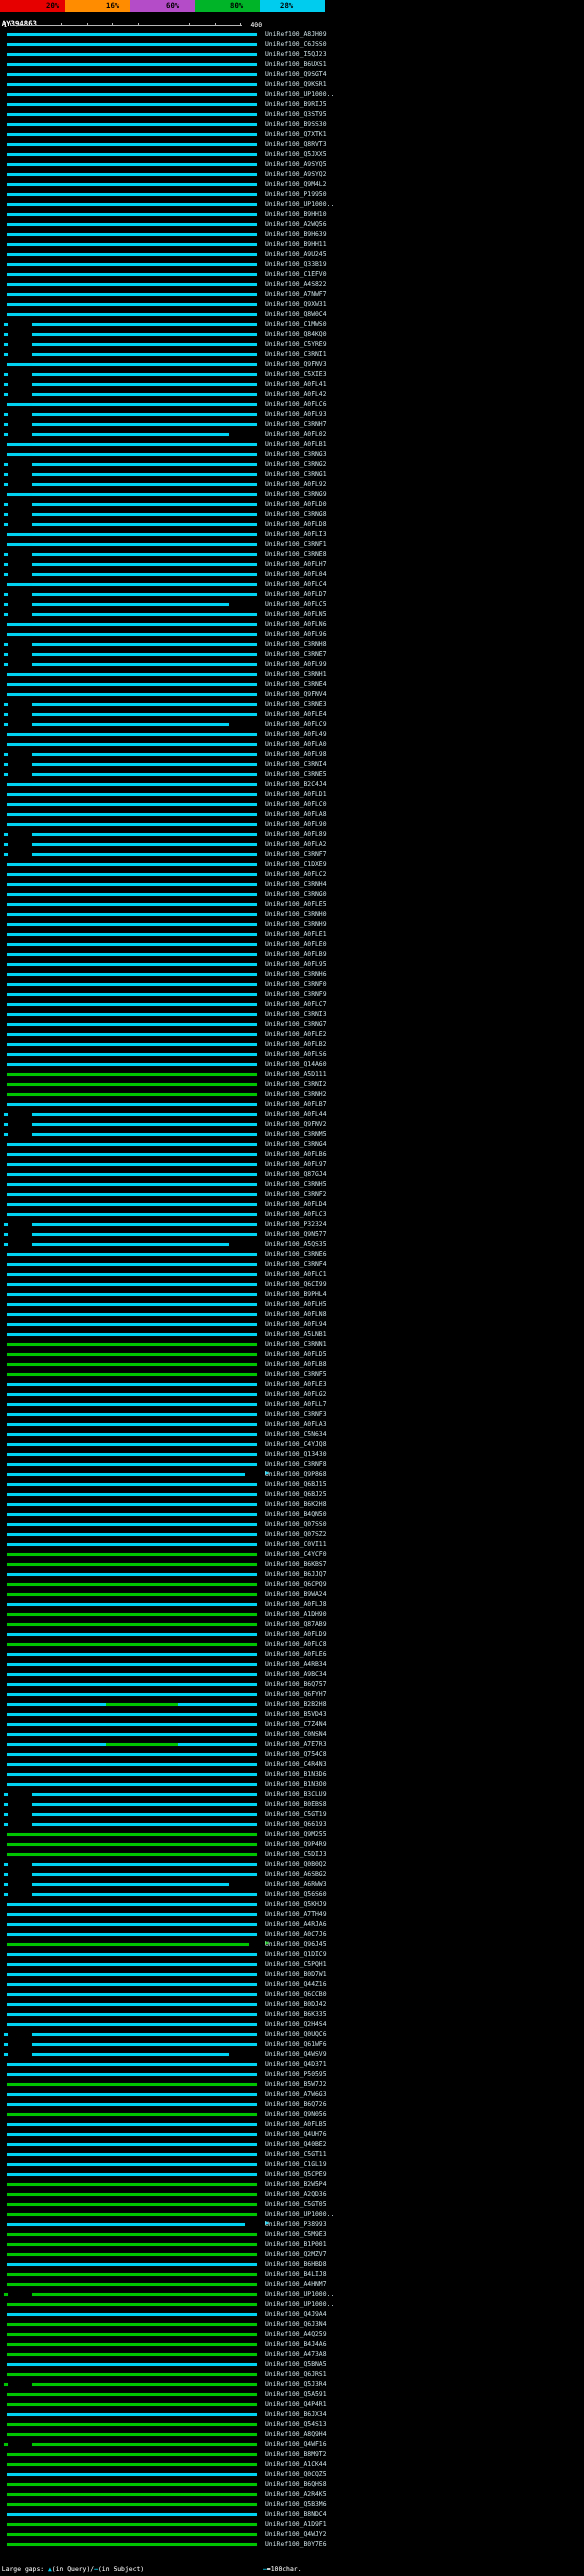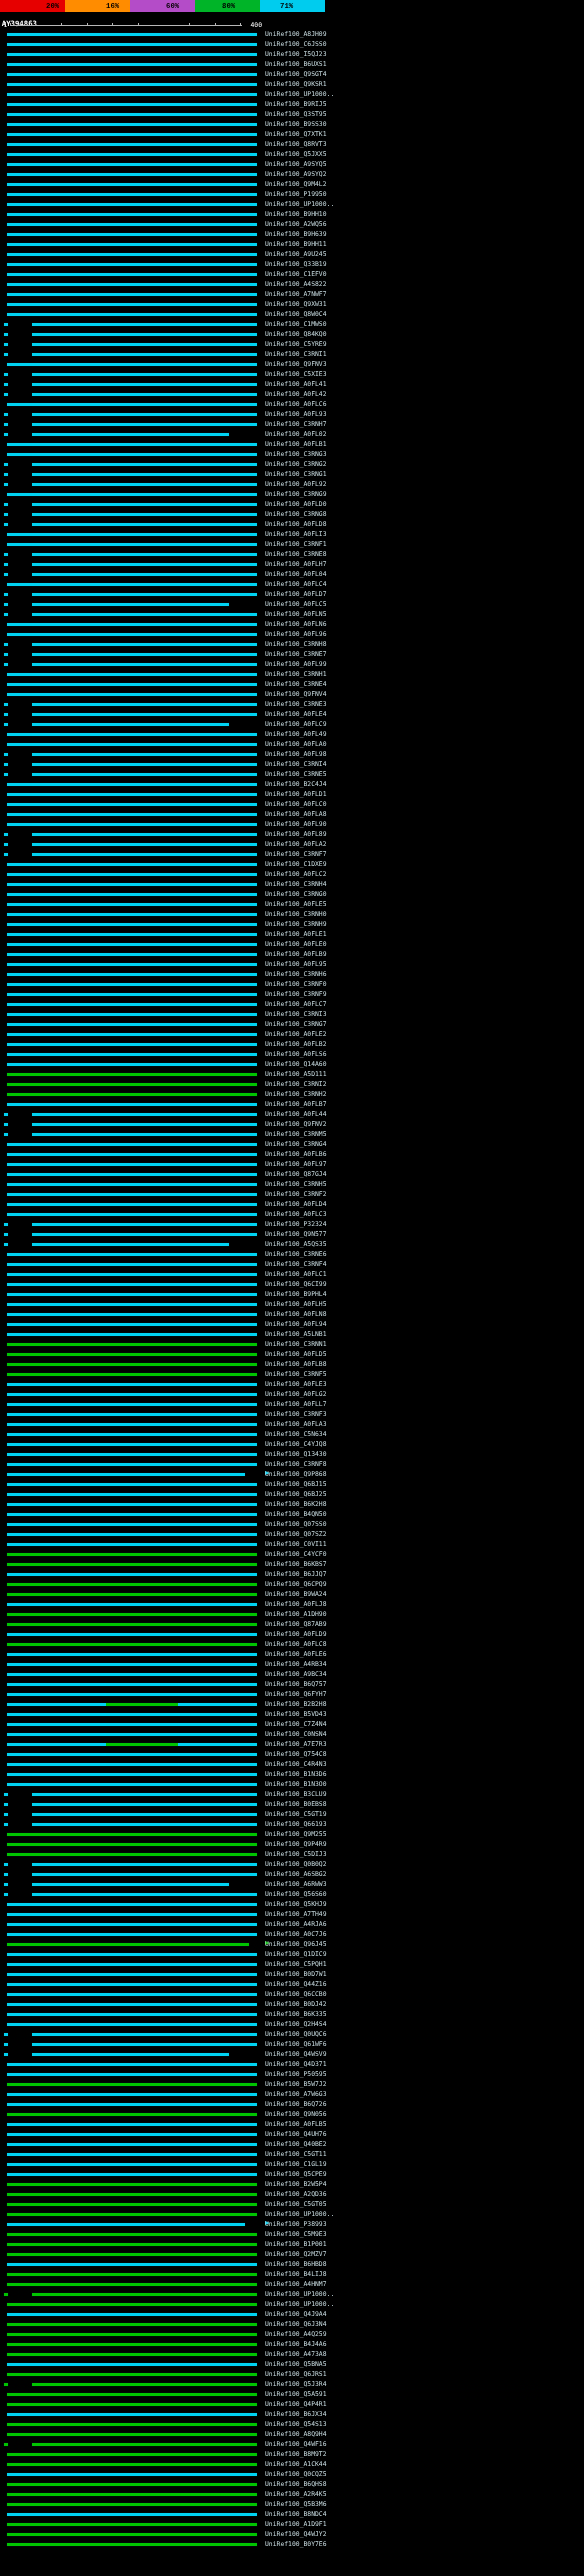--- a/index.html
+++ b/index.html
@@ -1,22 +1,22 @@
 <!DOCTYPE html>
 <html style="font-size:14.6px"><head>
 <meta charset="utf-8">
 <style>
   html,body{margin:0;padding:0;background:#000;}
   .screen{position:relative;width:585px;height:2576px;background:#000;overflow:hidden;
           font-family:"DejaVu Sans Mono","Liberation Mono",monospace;}
   
-  .scalebar{position:relative;width:325px;height:12px;display:flex;font-family:Liberation Mono, monospace;}
+  .scalebar{position:relative;width:325px;height:12px;display:flex;}
   .scalebar .seg{flex:1;height:12px;}
   .scale-label{position:absolute;top:1.8px;font-size:7.3px;line-height:8.2px;color:#000;font-weight:bold;}
-  .sl0{left:46px;} .sl1{left:106px;} .sl2{left:166px;} .sl3{left:222px;} .sl4{left:280px;}
+  .sl0{left:46px;} .sl1{left:106px;} .sl2{left:166px;} .sl3{left:230px;} .sl4{left:280px;}
   
   .titlebar{height:9.1px;padding-left:1.8px;}
   .title{font-size:7.3px;line-height:9.1px;color:#fff;font-weight:bold;}
   
   .ruler{position:relative;width:262px;height:8.2px;margin-left:1.8px;color:#fff;font-size:6.4px;line-height:8.2px;}
   .ruler .line{position:absolute;left:8.2px;right:22px;top:3.7px;height:0.9px;background:#b8b8b8;}
   .ruler .ticks{position:absolute;left:8.2px;right:22px;top:1.8px;height:2.7px;
     background-image:repeating-linear-gradient(90deg,#b8b8b8 0 0.9px,transparent 0.9px 25.6px);}
   .ruler .start{position:absolute;left:1.8px;top:0;}
   .ruler .end{position:absolute;right:1.8px;top:0;}
@@ -43,21 +43,21 @@
 
   <div class="seg" style="background: rgb(230, 0, 0);"></div>
       <div class="seg" style="background: rgb(255, 140, 0);"></div>
       <div class="seg" style="background: rgb(180, 76, 200);"></div>
       <div class="seg" style="background: rgb(0, 180, 40);"></div>
       <div class="seg" style="background: rgb(0, 204, 238);"></div>
       <span class="scale-label sl0">20%</span>
       <span class="scale-label sl1">16%</span>
       <span class="scale-label sl2">60%</span>
       <span class="scale-label sl3">80%</span>
-      <span class="scale-label sl4">71%</span>
+      <span class="scale-label sl4">28%</span>
     </div>
 
   <div class="titlebar">
     <span class="title">AY394863</span>
   </div>
 
   <div class="ruler">
     <span class="start">1</span>
     <div class="ticks"></div>
     <div class="line"></div>
@@ -1633,15 +1633,23 @@
         <div class="label">UniRef100_Q4WJY2</div>
       </div>
       <div class="row">
         <div class="bars">
           <div class="seg-bar" style="left: 1.2%; width: 96.4%; background: rgb(0, 196, 0);"></div>
         </div>
         <div class="label">UniRef100_B0Y7E6</div>
       </div>
     </div>
 
+  <div class="footer">
+    <span class="left">
+      <span>Large gaps: </span><span class="sym">▲</span><span>(in Query)/</span><span class="sym">—</span><span>(in Subject)</span>
+    </span>
+    <span class="legend">
+      <span class="sym">—</span><span>=100char.</span>
+    </span>
+  </div>
 
 </div>
 
 
 </body></html>

